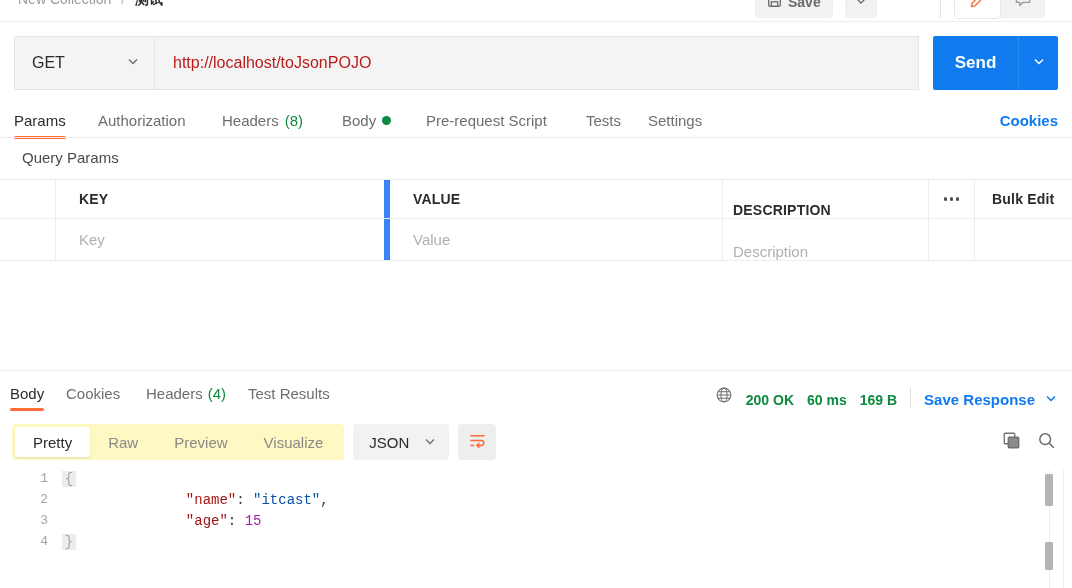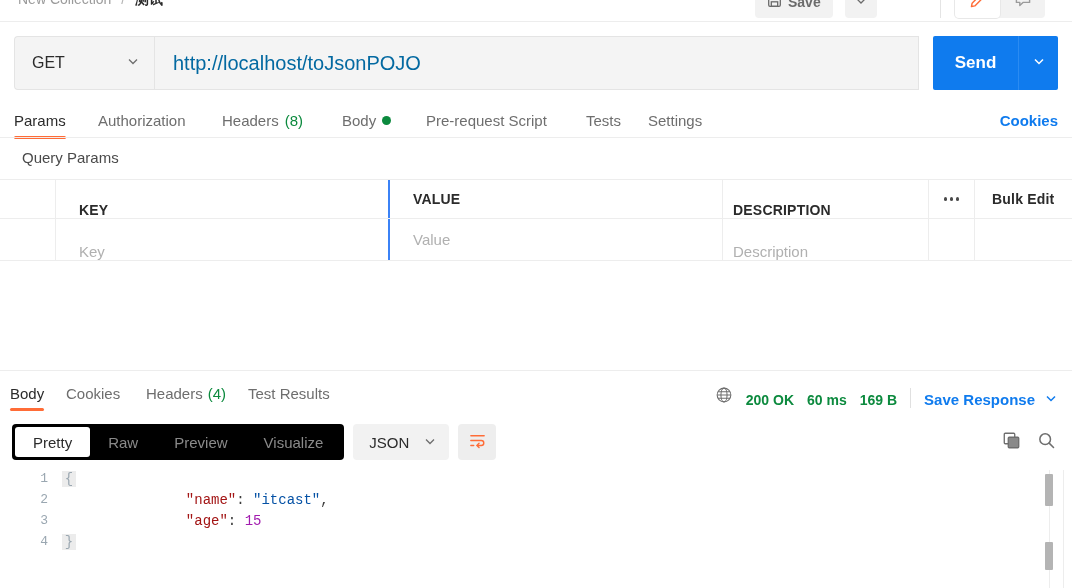--- a/index.html
+++ b/index.html
@@ -54,21 +54,21 @@
     border-radius:4px 0 0 4px;
     display:flex; align-items:center; justify-content:space-between;
     padding:0 14px 0 17px;
   }
   .method-label { font-size:16px; color:#2b2b2b; }
   .url-box {
     position:absolute; left:140px; top:0; width:765px; height:54px;
     background:#f4f4f4; border:1px solid #e4e4e4;
     display:flex; align-items:center; padding-left:18px;
   }
-  .url-text { font-size:20px; color:#0369a1; }
+  .url-text { font-size:16px; color:#b91c1c; }
   .send-wrap {
     position:absolute; left:919px; top:0; width:125px; height:54px;
     display:flex; border-radius:2px; overflow:hidden;
   }
   .send-btn {
     flex:1; background:#0f7bee; color:#fff; font-size:17px; font-weight:700;
     display:flex; align-items:center; justify-content:center;
   }
   .send-caret {
     width:40px; background:#0f7bee; display:flex; align-items:center; justify-content:center;
@@ -94,21 +94,21 @@
   }
   .tabs-divider { position:absolute; left:0; top:137px; width:1072px; height:1px; background:#ededed; }
 
   
   .qp-title { position:absolute; left:22px; top:149px; font-size:15px; color:#4a4a4a; }
 
   .qp-table { position:absolute; left:0; top:179px; width:1072px; }
   .qp-hrow { position:relative; display:flex; height:40px; border-top:1px solid #ededed; border-bottom:1px solid #ededed; }
   .qp-row   { position:relative; display:flex; height:42px; border-bottom:1px solid #ededed; }
   .c-chk { width:56px; border-right:1px solid #ededed; }
-  .c-key { width:334px; border-right:2px solid #3b82f6; display:flex; align-items:flex-end; padding-left:23px; }
+  .c-key { width:334px; border-right:6px solid #3b82f6; display:flex; align-items:center; padding-left:23px; }
   .c-val { width:333px; border-right:1px solid #ededed; display:flex; align-items:center; padding-left:23px; }
   .c-desc{ width:206px; border-right:1px solid #ededed; display:flex; align-items:flex-end; padding-left:10px; }
   .c-dots{ width:46px; border-right:1px solid #ededed; display:flex; align-items:center; justify-content:center; }
   .c-bulk{ flex:1; display:flex; align-items:center; padding-left:17px; }
   .th { font-size:14px; font-weight:700; color:#2b2b2b; letter-spacing:.2px; }
   .ph { font-size:15px; color:#b0b0b0; }
   .dots3 { display:flex; gap:2.5px; }
   .dots3 i { width:3.5px; height:3.5px; border-radius:50%; background:#4a4a4a; display:block; }
 
   
@@ -123,21 +123,21 @@
   .rtab .underline { position:absolute; left:0; bottom:-3px; width:100%; height:3px; background:#ff6c37; border-radius:2px; }
 
   .status-bar { position:absolute; right:14px; top:378px; height:30px; display:flex; align-items:flex-end; gap:13px; }
   .status-green { font-size:14px; color:#0c8a3e; font-weight:700; }
   .status-sep { width:1px; height:20px; background:#e0e0e0; }
   .save-resp { font-size:15px; font-weight:700; color:#0f7bee; display:flex; align-items:center; gap:9px; }
 
   
   .body-toolbar { position:absolute; left:12px; top:424px; height:36px; display:flex; align-items:center; gap:9px; }
   .seg {
-    display:flex; background:#000000; border-radius:4px; height:36px; padding:3px; align-items:center;
+    display:flex; background:#fef9c3; border-radius:4px; height:36px; padding:3px; align-items:center;
   }
   .seg-item {
     height:30px; padding:0 18px; display:flex; align-items:center;
     font-size:15px; color:#8a8a8a; border-radius:3px;
   }
   .seg-item.active { background:#fff; color:#2b2b2b; box-shadow:0 1px 2px rgba(0,0,0,.10); }
   .fmt-select {
     height:36px; background:#f2f2f2; border-radius:4px; padding:0 12px 0 16px;
     display:flex; align-items:center; gap:14px; font-size:15px; color:#2b2b2b;
   }

